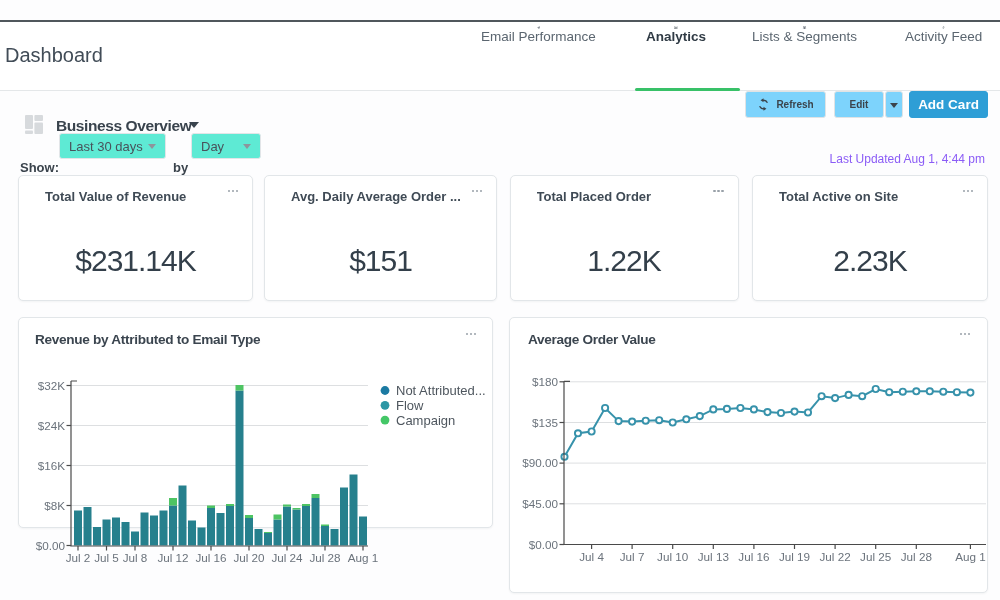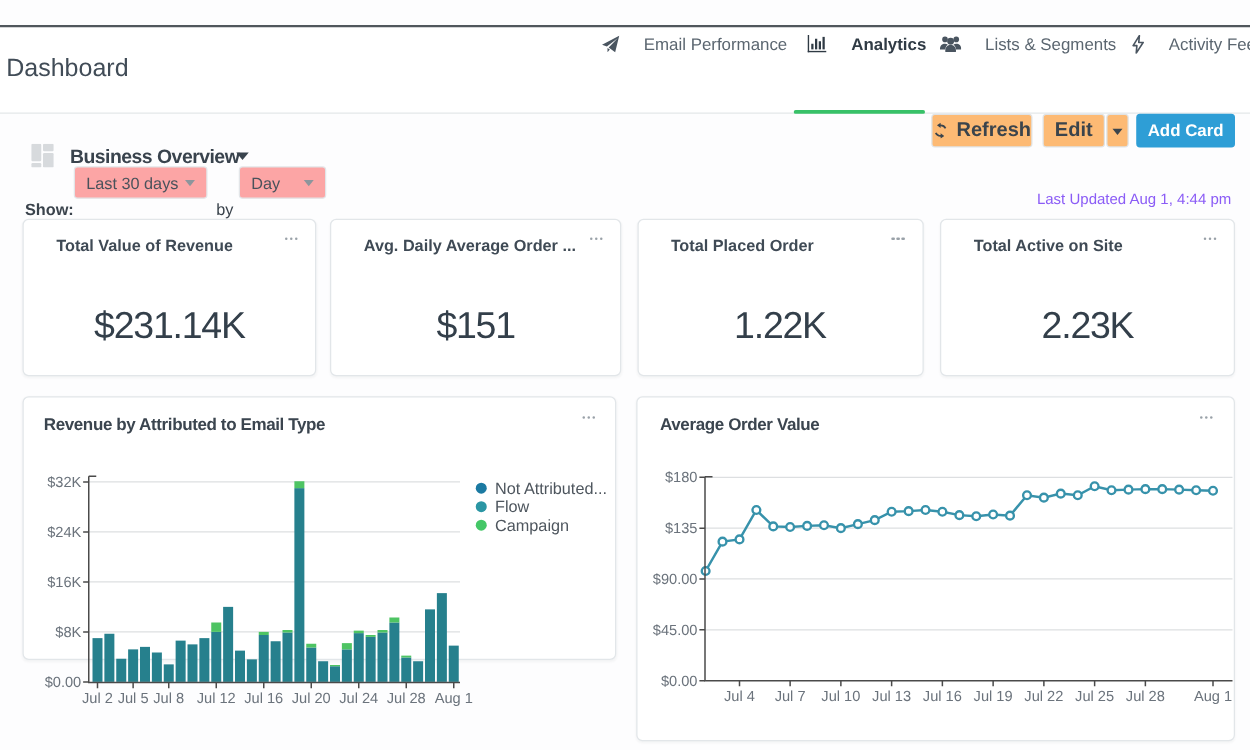--- a/index.html
+++ b/index.html
@@ -4,26 +4,26 @@
 * { margin:0; padding:0; box-sizing:border-box; }
 html,body { width:1000px; height:600px; overflow:hidden; background:#fdfdfe;
   font-family:"Liberation Sans", sans-serif; position:relative; }
 .abs { position:absolute;margin-top:20px; }
 .card { position:absolute; background:#fff; border:1px solid #e2e6e9; border-radius:5px;
   box-shadow:0 1px 2px rgba(40,50,60,.05); }
 .ctitle { position:absolute; left:26px; top:13px; font-size:13px; font-weight:bold; color:#3f4a55;
   white-space:nowrap; overflow:hidden; max-width:82%; }
 .cnum { position:absolute; left:0; right:0; top:70px; height:30px; line-height:30px; text-align:center;
   font-size:30px; letter-spacing:-1px; color:#333f4a; }
-.tab { position:absolute; top:26px; height:18px; display:flex; align-items:center; gap:19px;
-  font-size:13.5px; color:#5b6670; white-space:nowrap; }
-.btn { position:absolute; top:91px; height:27px; background:#fdba74; border:1px solid #e0e3e5;
+.tab { position:absolute; top:26px; height:18px; display:flex; align-items:center; gap:0;
+  font-size:13.5px; color:#5b6670; white-space:nowrap;flex-direction:column; }
+.btn { position:absolute; top:91px; height:27px; background:#7dd3fc; border:1px solid #e0e3e5;
   border-radius:3px; display:flex; align-items:center; justify-content:center; gap:6px;
-  font-size:16px; font-weight:bold; color:#3b444c; }
-.sel { position:absolute; top:133px; height:26px; background:#fca5a5; border:1px solid #e2e5e8;
+  font-size:10px; font-weight:bold; color:#3b444c; }
+.sel { position:absolute; top:133px; height:26px; background:#5eead4; border:1px solid #e2e5e8;
   border-radius:3px; font-size:13px; color:#49525b; display:flex; align-items:center; }
 .al { font-size:11.7px; fill:#6b737c; font-family:"Liberation Sans",sans-serif; }
 .lg { font-size:13px; fill:#4e565e; font-family:"Liberation Sans",sans-serif; }
 svg { display:block; }
 </style></head>
 <body>
 
 <div class="abs" style="left:0;top:0;width:1000px;height:2px;background:#50575c"></div>
 
 <div class="abs" style="left:0;top:2px;width:1000px;height:69px;background:#fff;border-bottom:1px solid #e4e7e9"></div>
@@ -95,21 +95,21 @@
 <div class="btn" style="left:885px;width:18px">
     <span style="width:0;height:0;border-left:4px solid transparent;border-right:4px solid transparent;border-top:5px solid #3b444c;margin-top:2px"></span>
   </div>
 <div class="btn" style="left:909px;width:79px;background:#2e9ed6;border-color:#2e9ed6;color:#fff;font-size:13.5px">Add Card</div>
 
 <div class="abs" style="left:20px;top:140px;font-size:13px;font-weight:bold;color:#3a434c">Show:</div>
 <div class="sel" style="left:59px;width:107px">
     <span style="margin-left:9px">Last 30 days</span>
   <span style="position:absolute;right:9px;top:10px;width:0;height:0;border-left:4px solid transparent;border-right:4px solid transparent;border-top:5px solid #8d959c"></span>
   </div>
-<div class="abs" style="left:173px;top:140px;font-size:13px;font-weight:normal;color:#3a434c">by</div>
+<div class="abs" style="left:173px;top:140px;font-size:13px;font-weight:bold;color:#3a434c">by</div>
 <div class="sel" style="left:191px;width:70px">
     <span style="margin-left:9px">Day</span>
   <span style="position:absolute;right:9px;top:10px;width:0;height:0;border-left:4px solid transparent;border-right:4px solid transparent;border-top:5px solid #8d959c"></span>
   </div>
 <div class="abs" style="left:700px;top:132px;width:285px;text-align:right;font-size:12px;color:#8b5cf6">Last Updated Aug 1, 4:44 pm</div>
 
 <div class="card" style="left:18px;top:175px;width:235px;height:126px">
   <div class="ctitle">Total Value of Revenue</div>
   <div style="position:absolute;right:14px;top:14px;display:flex;gap:1.6px">
       <div style="width:2.4px;height:2.4px;border-radius:50%;background:#99a1a8"></div>

